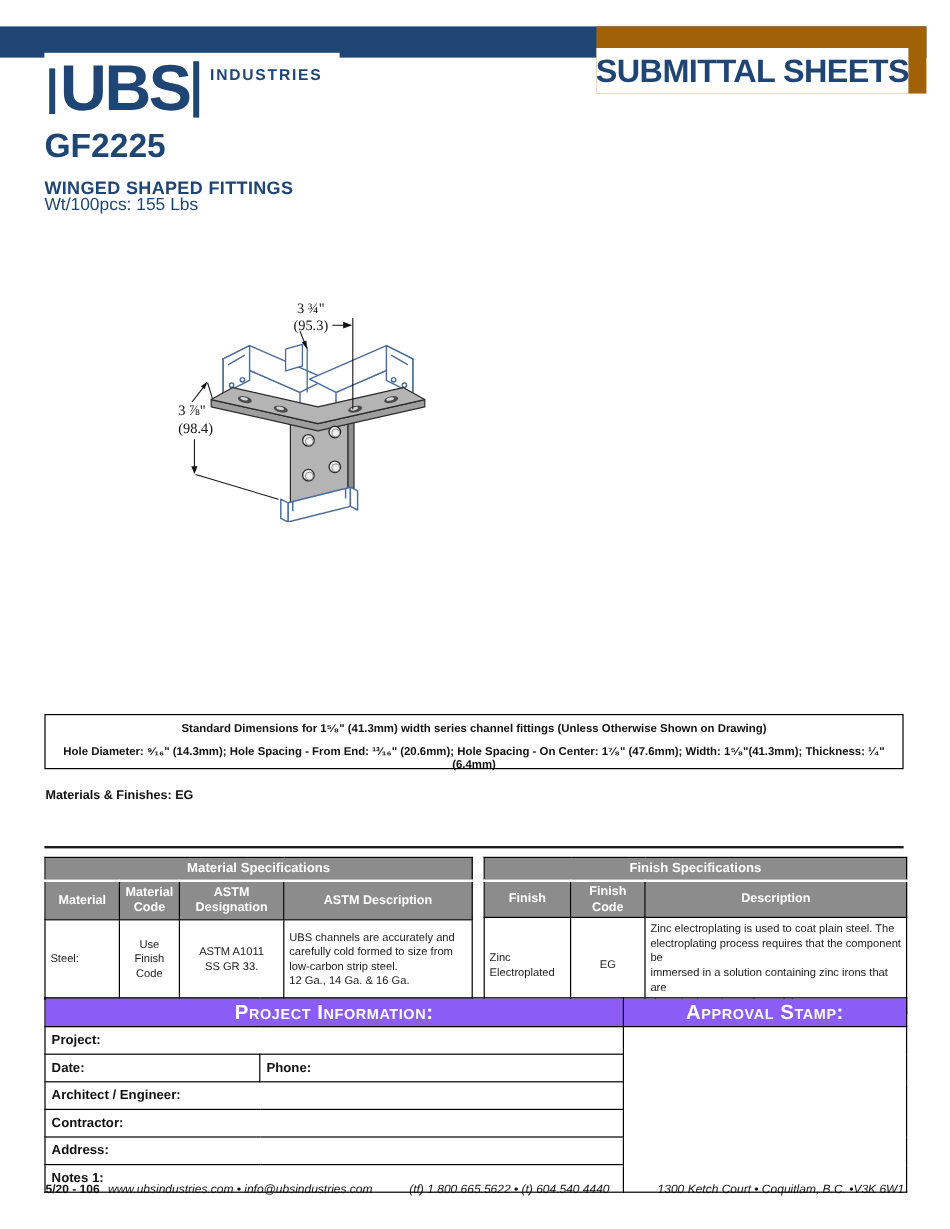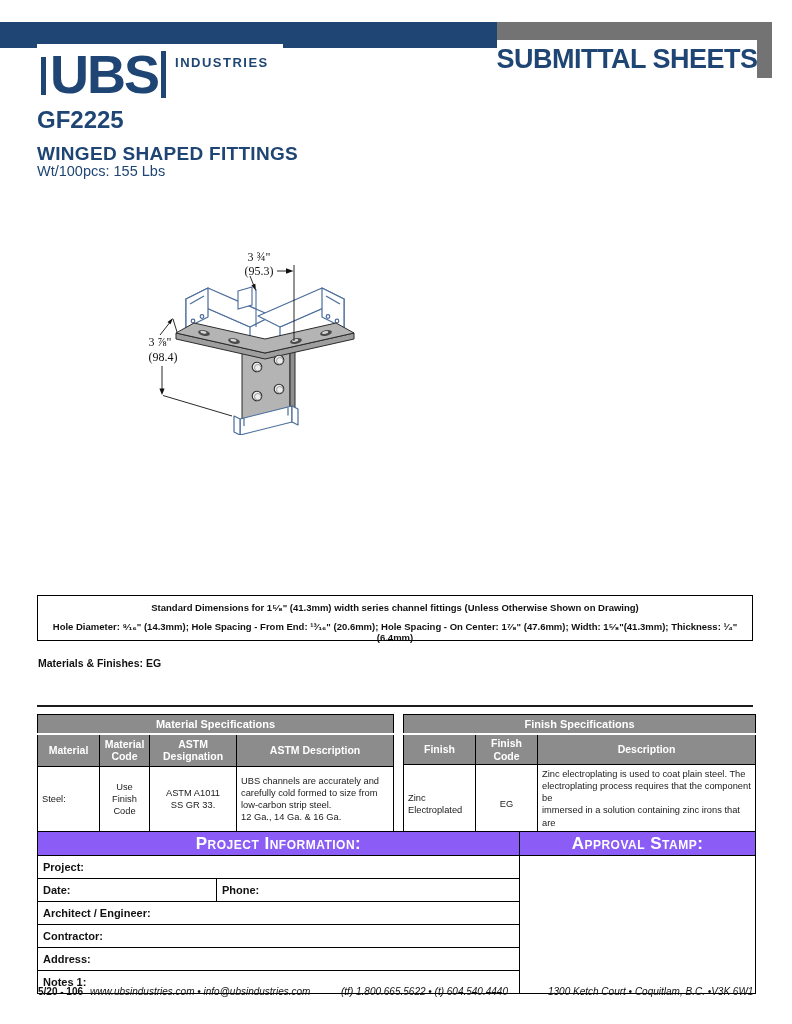--- a/index.html
+++ b/index.html
@@ -7,27 +7,27 @@
         font-family:"Liberation Sans",sans-serif;color:#1a1a1a;}
   .abs{position:absolute;}
 
   
   .band{left:0;top:22px;width:772px;height:26px;background:#1e4573;}
   .logo-box{left:37px;top:44px;width:246px;height:58px;background:#fff;display:flex;align-items:center;box-sizing:border-box;padding-left:4px;}
   .lbar{width:5px;height:38px;background:#1e4573;margin-right:4px;margin-top:5px;}
   .rbar{width:5px;height:47px;background:#1e4573;margin-left:3px;margin-right:9px;margin-top:2px;}
   .logo-text{font-size:54px;font-weight:bold;color:#1e4573;letter-spacing:-2px;line-height:1;margin-top:2px;}
   .logo-ind{font-size:13px;font-weight:bold;color:#1e4573;letter-spacing:1.5px;align-self:flex-start;margin-top:11px;}
-  .submittal-block{left:497px;top:22px;width:275px;height:56px;background:#737373;text-decoration:underline;}
+  .submittal-block{left:497px;top:22px;width:275px;height:56px;background:#a16207;text-decoration:underline;}
   .submittal-inner{position:absolute;left:0;top:18px;width:260px;height:38px;background:#fff;display:flex;align-items:center;justify-content:center;}
   .submittal-title{font-size:27px;font-weight:bold;color:#1e4573;letter-spacing:-0.5px;white-space:nowrap;}
 
   
-  .p-code{left:37px;top:106px;font-size:24px;font-weight:bold;color:#1e4573;letter-spacing:0px;}
-  .p-name{left:37px;top:143px;font-size:19px;font-weight:bold;color:#1e4573;letter-spacing:0.3px;}
+  .p-code{left:37px;top:106px;font-size:28px;font-weight:bold;color:#1e4573;letter-spacing:0px;}
+  .p-name{left:37px;top:149px;font-size:15px;font-weight:bold;color:#1e4573;letter-spacing:0.3px;}
   .p-weight{left:37px;top:163px;font-size:14.5px;color:#1e4573;}
 
   
   .std-box{left:37px;top:595px;width:716px;height:46px;border:1px solid #000;box-sizing:border-box;text-align:center;
            font-family:"Liberation Sans","DejaVu Sans",sans-serif;font-weight:bold;color:#111;}
   .std-line1{margin-top:6px;font-size:9.5px;}
   .std-line2{margin-top:8px;font-size:9.5px;}
 
   .mat-fin{left:38px;top:657px;font-size:10.5px;font-weight:bold;color:#111;}
   .rule{left:37px;top:705px;width:716px;height:2px;background:#1c1c1c;}

